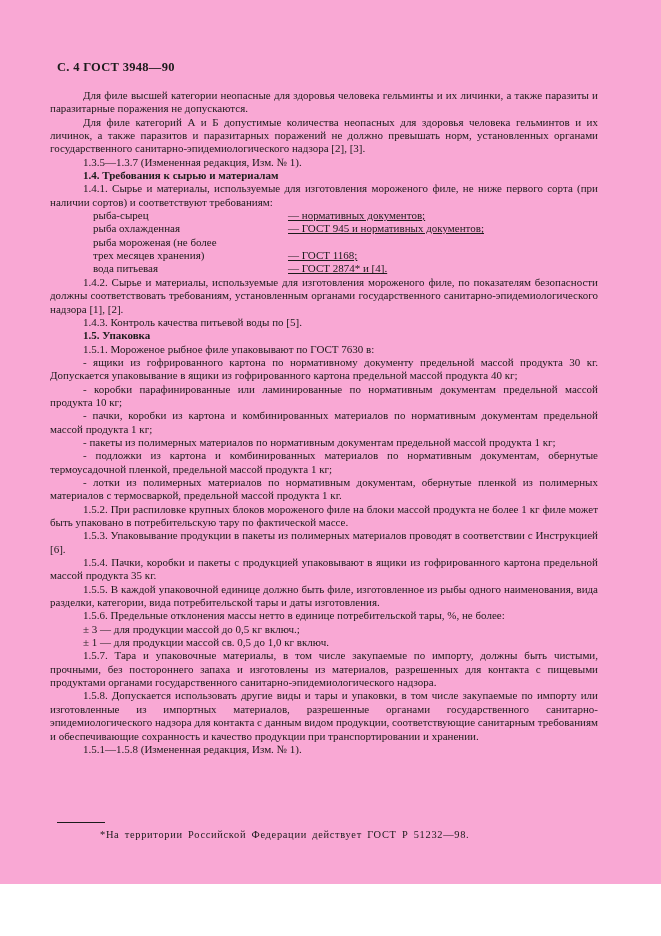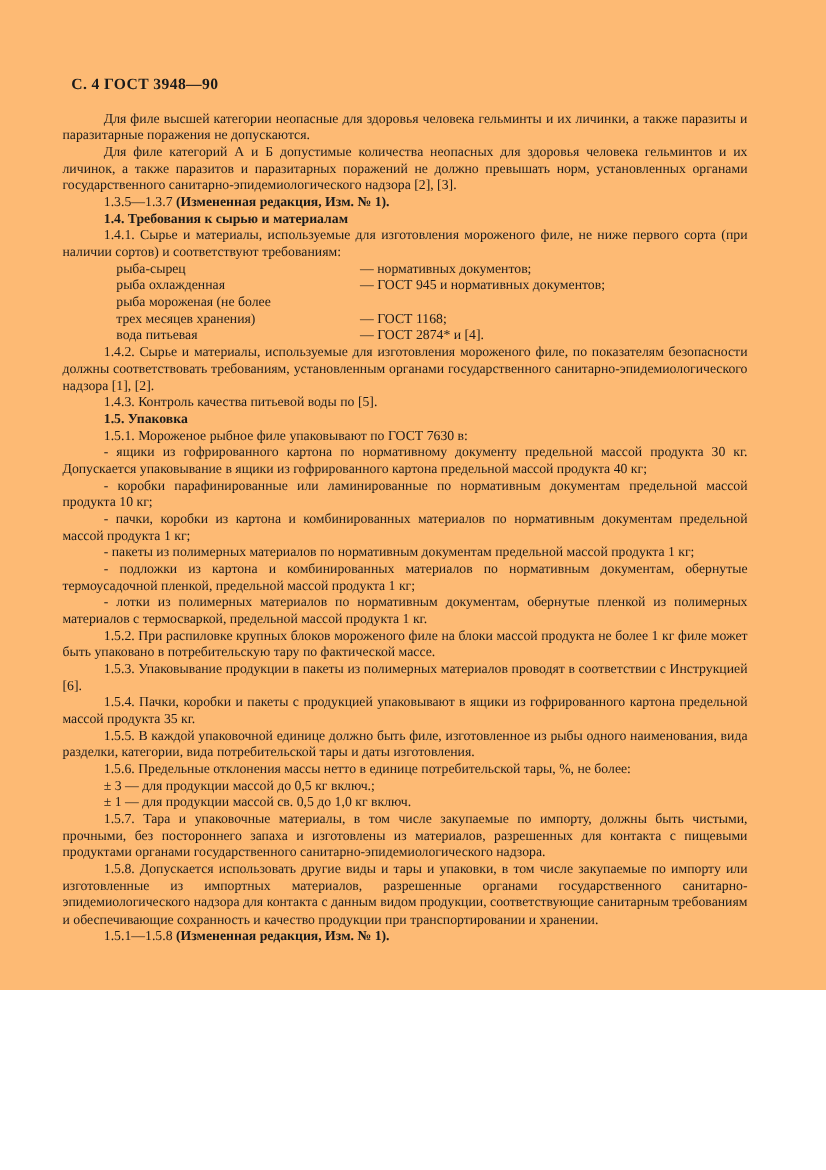--- a/index.html
+++ b/index.html
@@ -3,22 +3,22 @@
 <meta charset="utf-8">
 <style>
   html, body {
     margin: 0;
     padding: 0;
     background: #ffffff;
   }
   .page {
     position: relative;
     width: 661px;
-    height: 792px;
-    background: #fdba74;
+    height: 884px;
+    background: #f9a8d4;
     font-family: "Liberation Serif", "DejaVu Serif", serif;
     color: #1b1b1b;
     overflow: hidden;
   }
   .running-header {
     position: absolute;
     left: 57px;
     top: 60px;
     font-size: 12.5px;
     font-weight: bold;
@@ -30,33 +30,33 @@
     top: 89px;
     width: 548px;
     font-size: 11px;
     line-height: 13.35px;
     text-align: justify;
   }
   .para {
     margin: 0;
     text-indent: 33px;
   }
-  .para .b { font-weight: bold; margin-top: 38px; }
+  .para .b { font-weight: normal; margin-top: 38px; }
   .para.heading {
     font-weight: bold;
     text-align: left;
   }
   .dl { text-align: left; }
   .dl-row { display: flex; }
   .dl-term {
     margin-left: 43px;
     width: 195px;
     flex: 0 0 195px;
   }
-  .dl-def { flex: 1; }
+  .dl-def { flex: 1; text-decoration: underline; }
   .footnote-rule {
     position: absolute;
     left: 57px;
     top: 822px;
     width: 48px;
     height: 0;
     border-top: 1.6px solid #1b1b1b;
   }
   .footnote {
     position: absolute;

